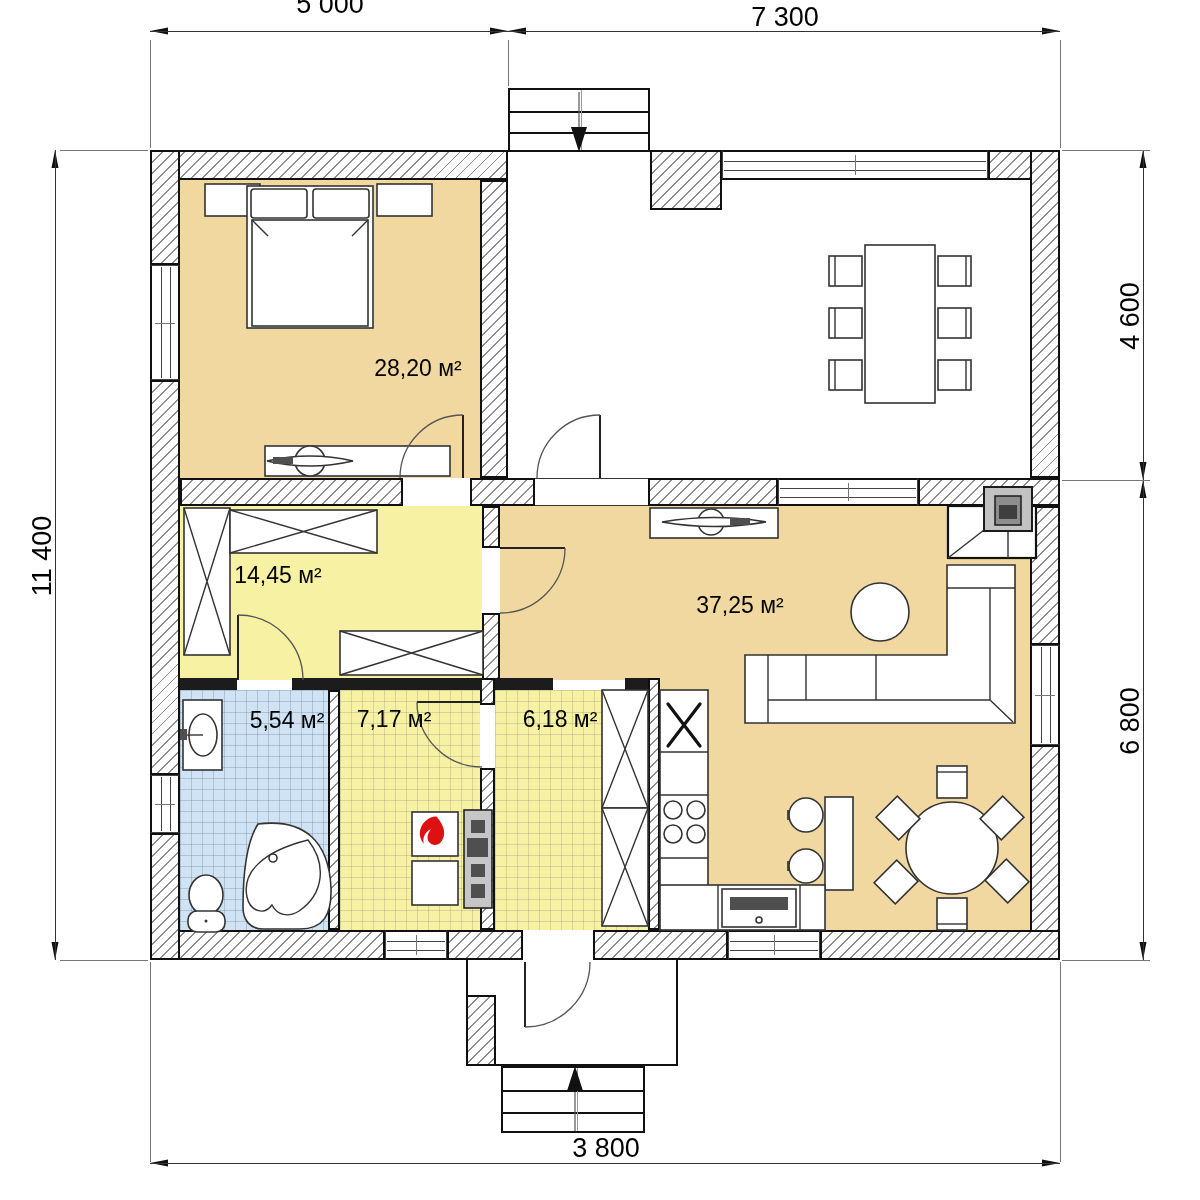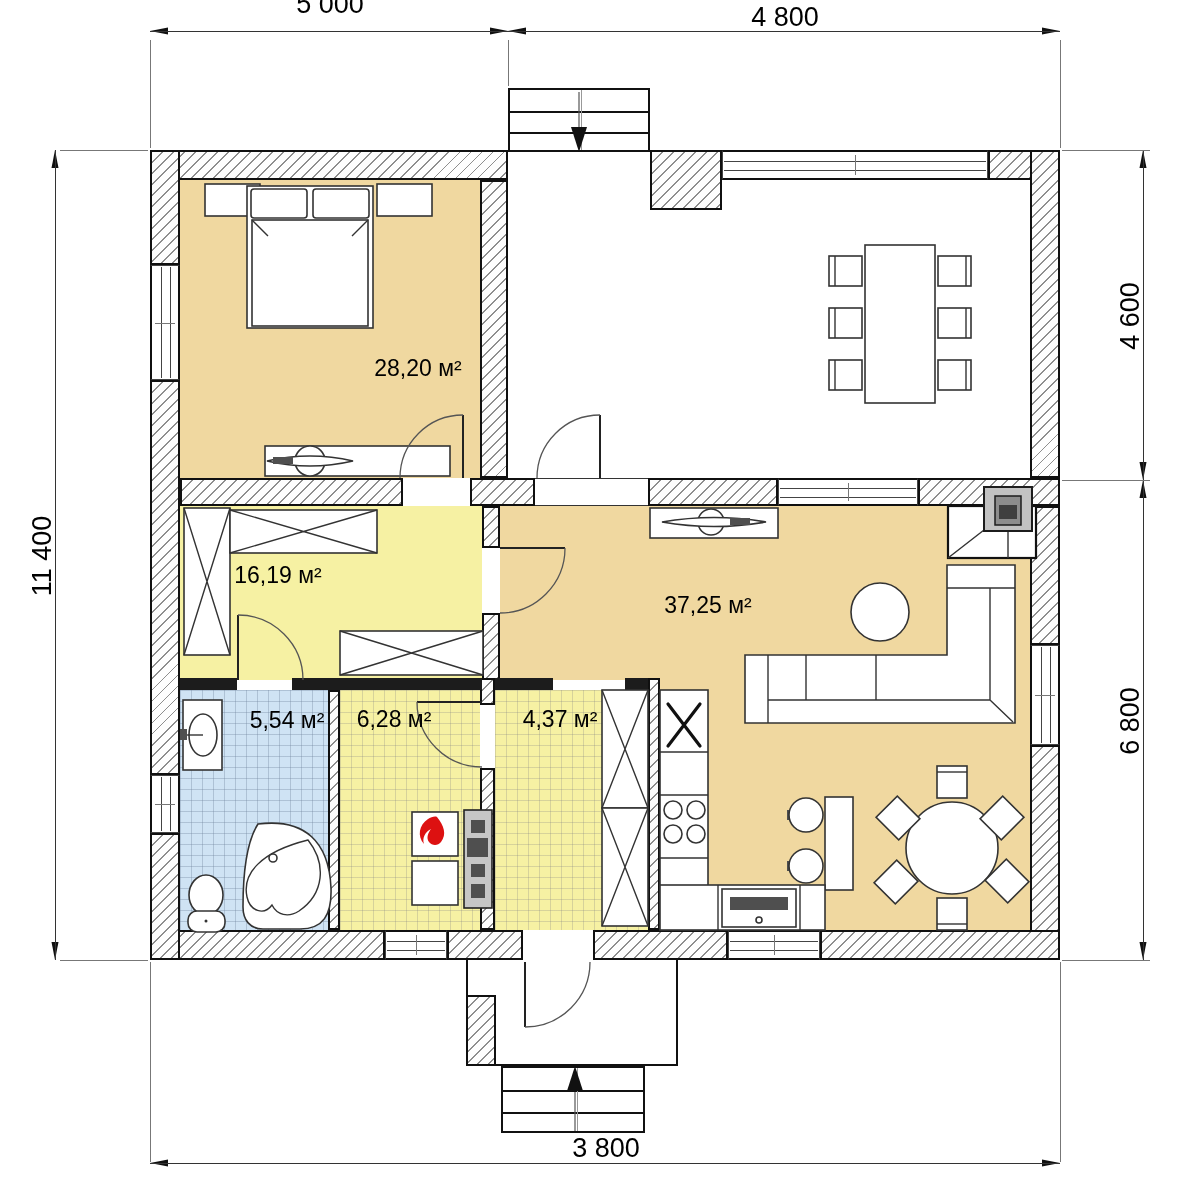--- a/index.html
+++ b/index.html
@@ -359,26 +359,26 @@
   <div class="abs ext-line-v" style="left:1060px;top:40px;height:108px"></div>
   <div class="abs ext-line-v" style="left:150px;top:962px;height:200px"></div>
   <div class="abs ext-line-v" style="left:1060px;top:962px;height:200px"></div>
   <div class="abs ext-line-h" style="left:60px;top:150px;width:88px"></div>
   <div class="abs ext-line-h" style="left:60px;top:960px;width:88px"></div>
   <div class="abs ext-line-h" style="left:1062px;top:150px;width:88px"></div>
   <div class="abs ext-line-h" style="left:1062px;top:480px;width:88px"></div>
   <div class="abs ext-line-h" style="left:1062px;top:960px;width:88px"></div>
 
   <div class="abs dim-label" style="left:330px;top:4px">5 000</div>
-  <div class="abs dim-label" style="left:785px;top:17px">4 800</div>
+  <div class="abs dim-label" style="left:785px;top:17px">7 300</div>
   <div class="abs dim-label rot" style="left:42px;top:556px">11 400</div>
   <div class="abs dim-label rot" style="left:1130px;top:316px">4 600</div>
   <div class="abs dim-label rot" style="left:1130px;top:721px">6 800</div>
   <div class="abs dim-label" style="left:606px;top:1148px">3 800</div>
 
   <div class="abs room-label" style="left:418px;top:368px">28,20 м²</div>
-  <div class="abs room-label" style="left:278px;top:575px">16,19 м²</div>
-  <div class="abs room-label" style="left:708px;top:605px">37,25 м²</div>
+  <div class="abs room-label" style="left:278px;top:575px">14,45 м²</div>
+  <div class="abs room-label" style="left:740px;top:605px">37,25 м²</div>
   <div class="abs room-label" style="left:287px;top:720px">5,54 м²</div>
-  <div class="abs room-label" style="left:394px;top:719px">6,28 м²</div>
-  <div class="abs room-label" style="left:560px;top:719px">4,37 м²</div>
+  <div class="abs room-label" style="left:394px;top:719px">7,17 м²</div>
+  <div class="abs room-label" style="left:560px;top:719px">6,18 м²</div>
 
 </div>
 
 </body></html>

